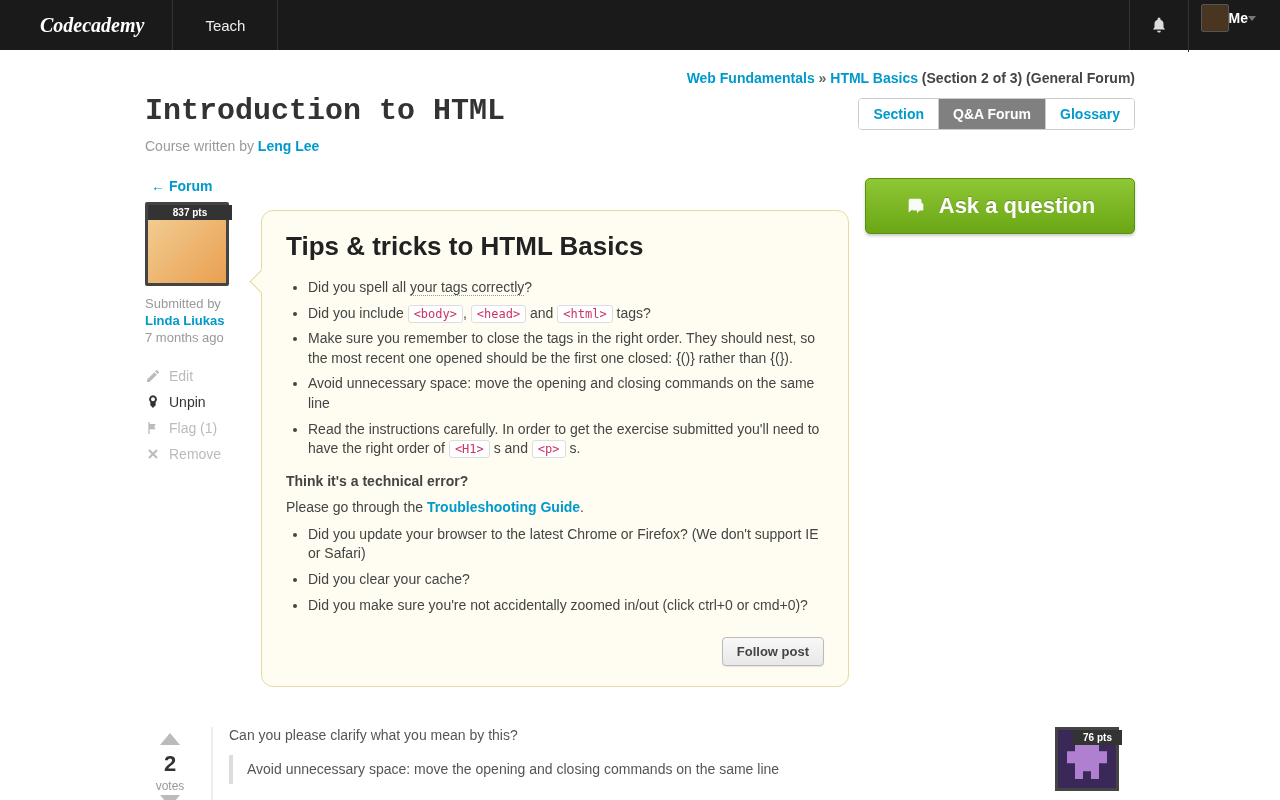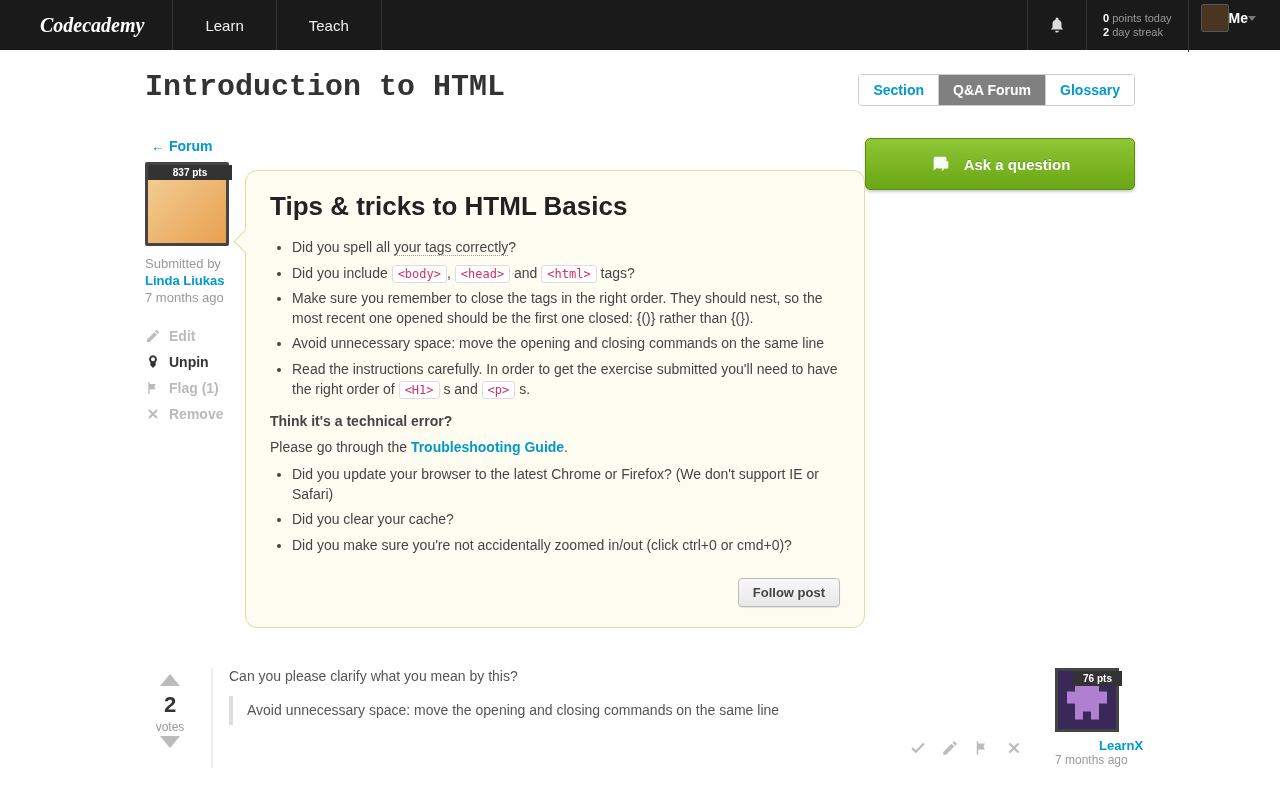--- a/index.html
+++ b/index.html
@@ -28,52 +28,52 @@
 .header-row { display: flex; justify-content: space-between; align-items: flex-start; margin-bottom: 24px; }
 .page-title { font-size: 30px; font-weight: bold; color: #333; margin-bottom: 10px; font-family: Liberation Mono, monospace; }
 .byline { color: #999; font-size: 14px; }
 .byline .author { color: #0099cc; font-weight: bold; cursor: pointer; }
 
 .tabset { display: flex; border: 1px solid #ccc; border-radius: 4px; overflow: hidden; margin-top: 4px; }
 .tab { padding: 7px 14px; font-size: 14px; cursor: pointer; background: #fff; color: #0099cc; font-weight: bold; }
 .tab + .tab { border-left: 1px solid #ccc; }
 .tab.active { background: #808080; color: #fff; }
 
-.main-row { display: flex; align-items: flex-start; }
+.main-row { display: flex; gap: 16px; align-items: flex-start; }
 .left-col { width: 100px; flex-shrink: 0; }
 .center-col { flex: 1; }
 .right-col { width: 270px; flex-shrink: 0; }
 
 .back-forum { color: #0099cc; font-weight: bold; font-size: 14px; margin-bottom: 8px; display: block; cursor: pointer; padding-left: 6px; }
 .user-card { text-align: left; }
 .user-avatar-wrap { position: relative; width: 90px; margin-bottom: 10px; }
 .user-avatar-wrap img, .user-avatar-placeholder { width: 84px; height: 84px; border: 3px solid #444; border-radius: 2px; display: block; background: linear-gradient(135deg, #f4d098, #e8a050); }
 .pts-badge { position: absolute; top: 3px; left: 3px; right: 3px; background: #333; color: #fff; font-size: 10px; text-align: center; padding: 2px 0; font-weight: bold; }
 .submitted-by-label { color: #999; font-size: 13px; }
 .submitter { color: #0099cc; font-weight: bold; font-size: 13px; cursor: pointer; display: block; margin: 2px 0; }
 .timestamp { color: #999; font-size: 13px; }
-.actions { margin-top: 18px; font-weight: bold; }
+.actions { margin-top: 18px; }
 .action { display: flex; align-items: center; gap: 8px; color: #bbb; font-size: 14px; padding: 5px 0; cursor: pointer; }
 .action.dark { color: #333; }
 .action svg { width: 16px; height: 16px; fill: currentColor; }
 
 .post-card { background: #fffdf2; border: 1px solid #e6d9a3; border-radius: 12px; padding: 20px 24px; position: relative; margin-top: 32px; }
 .post-card::before { content: ""; position: absolute; left: -9px; top: 62px; width: 16px; height: 16px; background: #fffdf2; border-left: 1px solid #e6d9a3; border-bottom: 1px solid #e6d9a3; transform: rotate(45deg); }
 .post-title { font-size: 26px; font-weight: bold; color: #222; margin-bottom: 16px; }
 .post-body ul { padding-left: 22px; margin-bottom: 14px; }
 .post-body li { margin-bottom: 6px; color: #444; line-height: 1.4; }
 .post-body p { margin-bottom: 10px; color: #444; }
 .post-body b { font-weight: bold; }
 code { background: #fff; border: 1px solid #ddd; border-radius: 3px; padding: 1px 5px; font-family: Monaco, monospace; font-size: 12px; color: #cc3366; }
 .tlink { color: #0099cc; font-weight: bold; cursor: pointer; }
 .underline-tag { border-bottom: 1px dotted #999; }
 .follow-btn { float: right; margin-top: 8px; padding: 6px 14px; background: linear-gradient(#f8f8f8, #e8e8e8); border: 1px solid #bbb; border-radius: 4px; font-size: 13px; font-weight: bold; color: #444; cursor: pointer; box-shadow: 0 1px 1px rgba(0,0,0,0.1); }
 .clearfix::after { content: ""; display: table; clear: both; }
 
-.ask-btn { display: flex; align-items: center; justify-content: center; gap: 12px; width: 100%; padding: 14px; background: linear-gradient(#8fc736, #6aa615); border: 1px solid #5a8f10; border-radius: 5px; color: #fff; font-size: 15px; font-weight: bold; cursor: pointer; text-shadow: 0 -1px 0 rgba(0,0,0,0.2); box-shadow: 0 2px 3px rgba(0,0,0,0.2); }
+.ask-btn { display: flex; align-items: center; justify-content: center; gap: 12px; width: 100%; padding: 14px; background: linear-gradient(#8fc736, #6aa615); border: 1px solid #5a8f10; border-radius: 5px; color: #fff; font-size: 22px; font-weight: bold; cursor: pointer; text-shadow: 0 -1px 0 rgba(0,0,0,0.2); box-shadow: 0 2px 3px rgba(0,0,0,0.2); }
 .ask-btn svg { width: 22px; height: 22px; fill: #fff; }
 
 .answer-row { display: flex; gap: 16px; margin-top: 40px; align-items: flex-start; }
 .vote-col { width: 50px; text-align: center; padding-top: 4px; }
 .vote-arrow { color: #bbb; cursor: pointer; font-size: 18px; line-height: 1; }
 .vote-arrow svg { width: 20px; height: 14px; fill: #bbb; }
 .vote-count { font-size: 22px; font-weight: bold; color: #333; margin: 2px 0; }
 .vote-label { font-size: 12px; color: #999; }
 .answer-body { flex: 1; border-left: 2px solid #eee; padding: 0 16px 8px 16px; }
 .answer-text { color: #555; margin-bottom: 12px; }
@@ -90,46 +90,47 @@
 }
 .answer-pts { position: absolute; top: 3px; left: 18px; right: 3px; background: #333; color: #fff; font-size: 10px; text-align: center; padding: 2px 0; font-weight: bold; }
 .answer-user-name { color: #0099cc; font-weight: bold; font-size: 13px; margin-top: 6px; display: block; cursor: pointer; margin-left: 44px; }
 .answer-user-time { color: #999; font-size: 12px; }
 </style>
 </head>
 <body>
 
 <div class="topbar">
   <div class="logo">Codecademy</div>
-  <div class="nav-link">Learn</div>
   <div class="nav-link">Teach</div>
   <div class="topbar-right">
     <div class="bell">
       <svg viewBox="0 0 24 24">
           <path d="M12 2a2 2 0 012 2v1a6 6 0 014 5.7V15l2 3H4l2-3v-4.3A6 6 0 0110 5V4a2 2 0 012-2zm0 20a2.5 2.5 0 002.5-2.5h-5A2.5 2.5 0 0012 22z"></path>
         </svg>
     </div>
-    <div class="stats">
-      <div><b>0</b><span> points today</span></div>
-      <div><b>2</b><span> day streak</span></div>
-    </div>
     <div class="me-menu">
       <div class="avatar-box"></div>
       <span class="me-label">Me</span>
       <span class="caret"></span>
     </div>
   </div>
 </div>
 
 <div class="container">
 
+  <div class="breadcrumb-row">
+    <span class="bc-link">Web Fundamentals</span><span class="bc-sep"> » </span><span class="bc-link">HTML Basics</span><span class="bc-rest"> (Section 2 of 3) (General Forum)</span>
+  </div>
 
   <div class="header-row">
     <div>
       <h1 class="page-title">Introduction to HTML</h1>
+      <div class="byline">
+        <span>Course written by </span><span class="author">Leng Lee</span>
+      </div>
     </div>
     <div class="tabset">
       <div class="tab">Section</div>
       <div class="tab active">Q&amp;A Forum</div>
       <div class="tab">Glossary</div>
     </div>
   </div>
 
   <div class="main-row">
     <div class="left-col">

